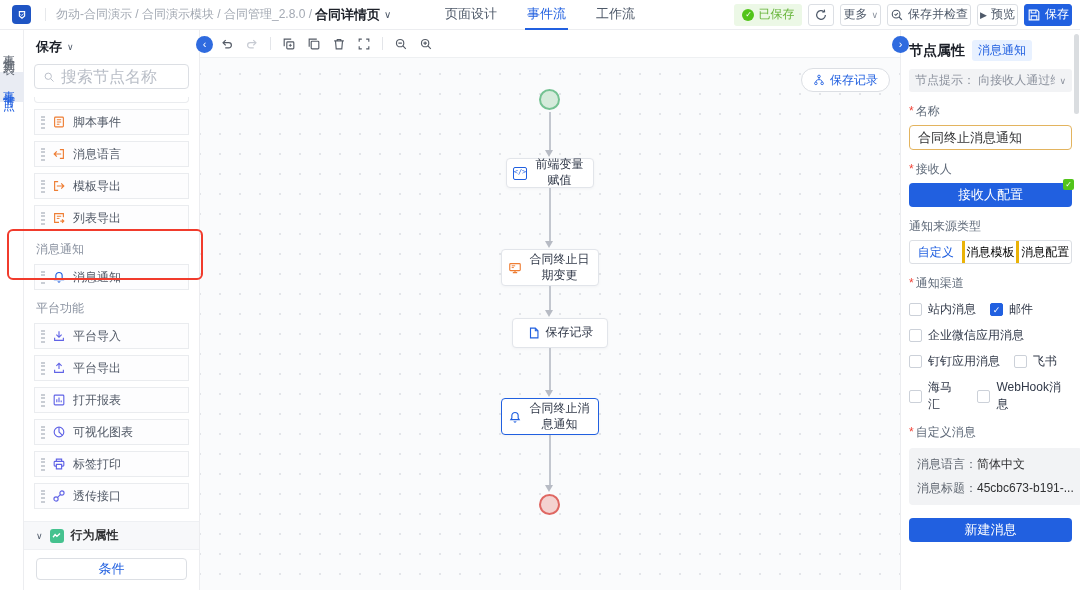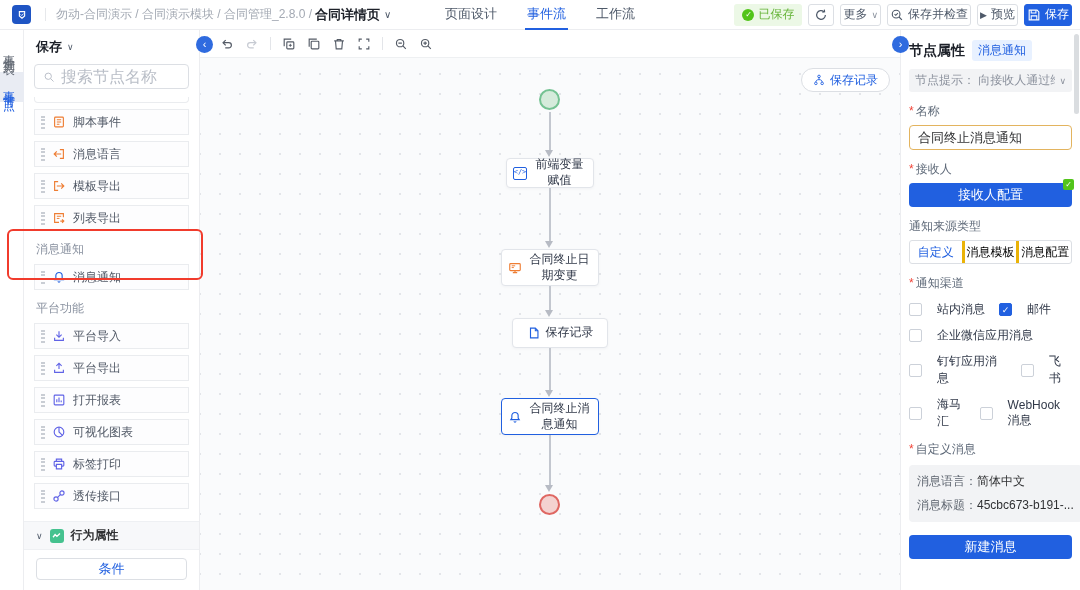--- a/index.html
+++ b/index.html
@@ -100,21 +100,21 @@
               color:#303133;outline:none;font-family:inherit;background:#fff}
   .recv-btn{position:relative;height:24px;background:#2160e0;color:#fff;border-radius:4px;display:flex;
             align-items:center;justify-content:center;font-size:13px}
   .recv-corner{position:absolute;top:-4px;right:-2px;width:11px;height:11px;background:#52c41a;border-radius:2px;
                color:#fff;font-size:8px;display:flex;align-items:center;justify-content:center}
   .seg{display:flex;height:24px;border:1px solid #dcdfe4;border-radius:3px;overflow:hidden;background:#fff}
   .seg>div{flex:1;display:flex;align-items:center;justify-content:center;color:#000000;border-left:3px solid #eab308}
   .seg>div:first-child{border-left:none}
   .seg>div.active{color:#2160e0}
   .chrow{display:flex;align-items:center;gap:6px;margin-top:9px;color:#303848}
-  .chrow .pair{display:flex;align-items:center;gap:15px;margin-left:8px}
+  .chrow .pair{display:flex;align-items:center;gap:6px;margin-left:8px}
   .chrow .pair.first{margin-left:0}
   .cb{width:13px;height:13px;border:1px solid #ccd1d9;border-radius:2px;background:#fff;flex:0 0 auto}
   .cb.on{background:#2160e0;border-color:#2160e0;color:#fff;font-size:9px;display:flex;align-items:center;justify-content:center}
   .msgrow{display:flex;align-items:center;gap:8px;margin-top:7px}
   .msgcard{flex:1;background:#f2f3f5;border-radius:4px;padding:8px 8px;display:flex;flex-direction:column;gap:7px}
   .msgcard .k{color:#5f6670}.msgcard .v{color:#303133}
   .msgline{white-space:nowrap;overflow:hidden}
   .newmsg{height:24px;background:#2160e0;color:#fff;border-radius:4px;display:flex;align-items:center;
           justify-content:center;margin-top:13px;font-size:13px}
 

